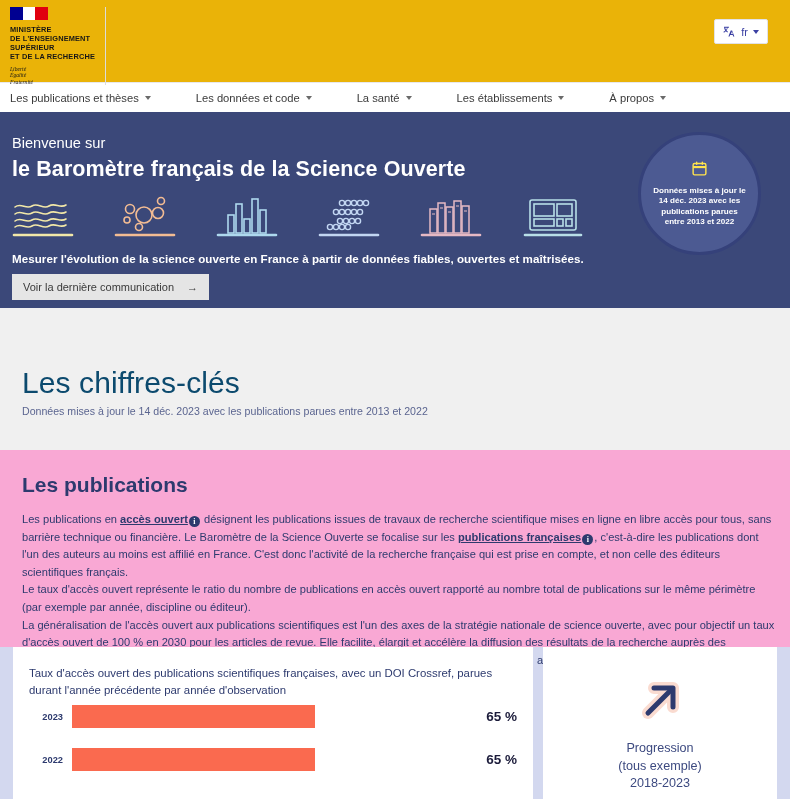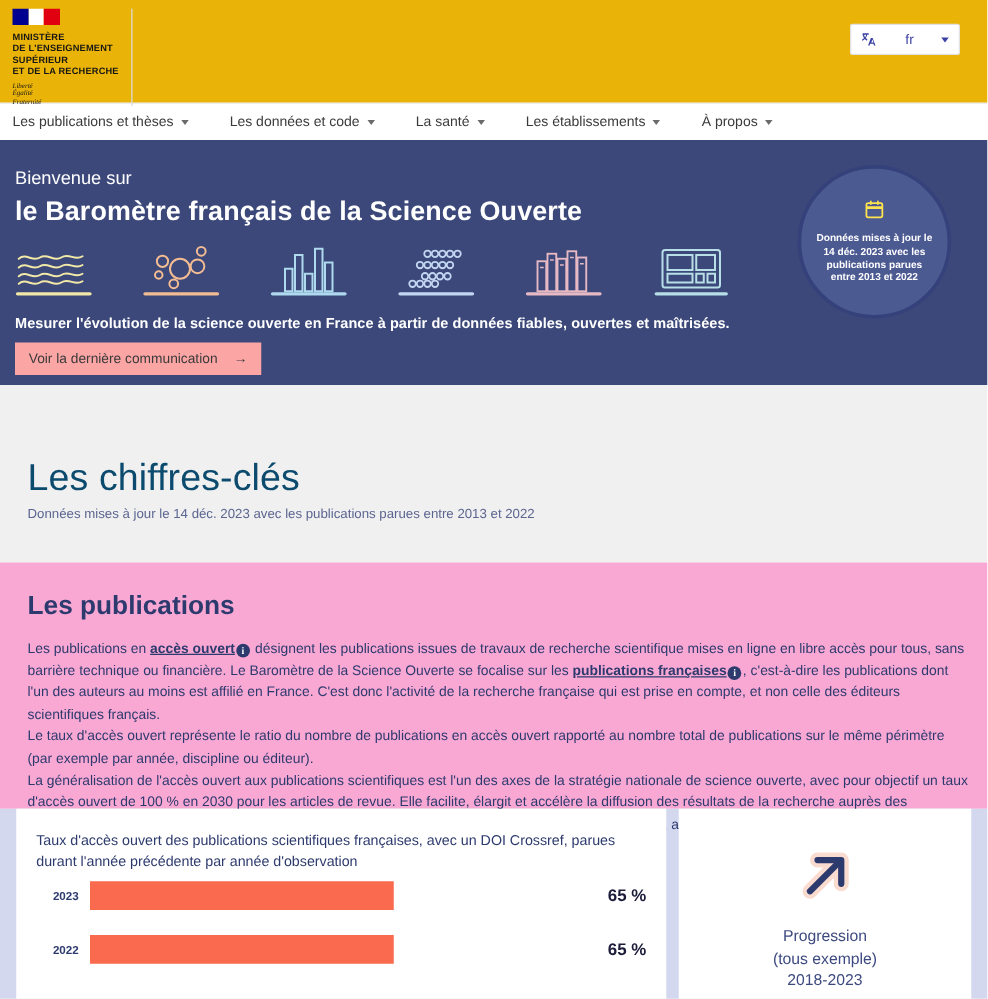--- a/index.html
+++ b/index.html
@@ -63,38 +63,38 @@
     max-width: 260px;
   }
   .lang-switch {
     position: absolute;
     right: 22px;
     top: 19px;
     border: 1px solid #e2e2e5;
     background: #fff;
     display: flex;
     align-items: center;
-    gap: 22px;
+    gap: 5px;
     padding: 5px 8px;
     border-radius: 2px;
     font-size: 11px;
     color: #3b40a3;
     cursor: pointer;
   }
   .lang-switch svg { display: block; }
 
   
   .main-nav {
     height: 30px;
     border-top: 1px solid #e8e8ec;
     background: #fff;
     display: flex;
     align-items: center;
     padding-left: 10px;
-    gap: 4px;
+    gap: 16px;
   }
   .nav-item {
     display: flex;
     align-items: center;
     gap: 6px;
     font-size: 11.2px;
     color: #3a3a3a;
     padding: 0 16px 0 0;
     margin-right: 13px;
     cursor: pointer;
@@ -139,21 +139,21 @@
   .hero-sub {
     font-size: 11.6px;
     font-weight: bold;
     margin-top: 13px;
     letter-spacing: .05px;
   }
   .hero-btn {
     display: inline-flex;
     align-items: center;
     gap: 13px;
-    background: #fca5a5;
+    background: #e5e5e5;
     color: #3a3a3a;
     font-size: 11px;
     padding: 7px 11px;
     margin-top: 9px;
     cursor: pointer;
   }
   .badge {
     position: absolute;
     right: 29px;
     top: 20px;

